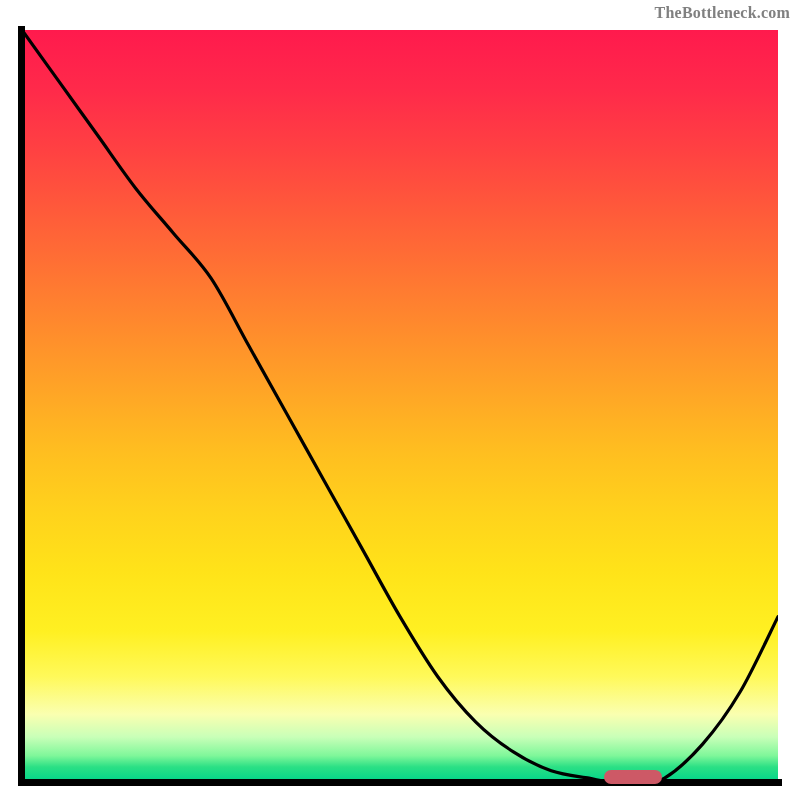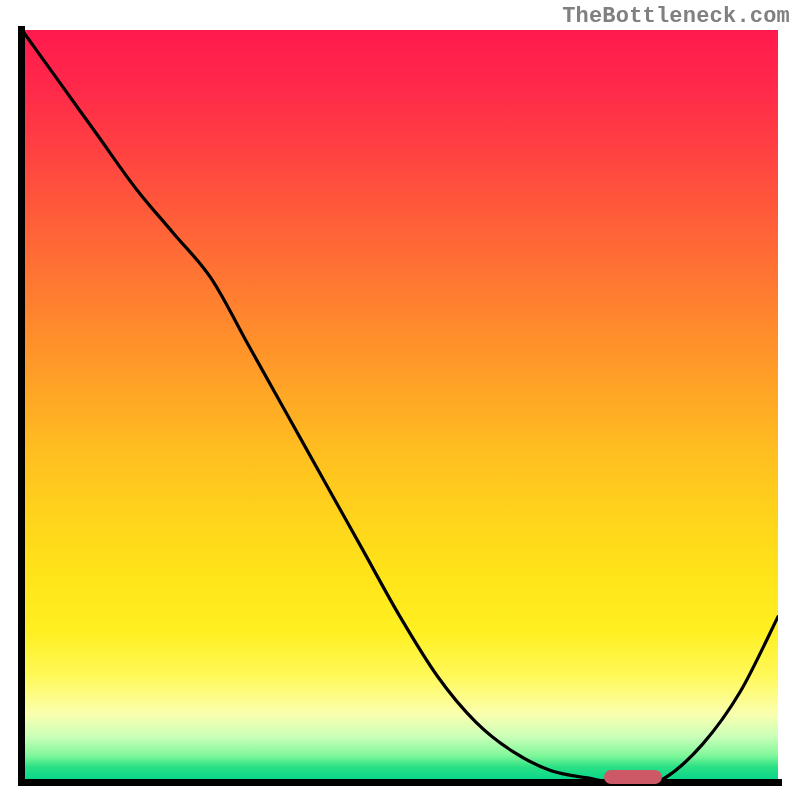--- a/index.html
+++ b/index.html
@@ -6,22 +6,22 @@
   html, body { width: 800px; height: 800px; overflow: hidden; background: #fff; }
   .chart-container {
     position: relative;
     width: 800px;
     height: 800px;
   }
   .watermark {
     position: absolute;
     top: 4px;
     right: 10px;
-    font-family: Liberation Mono, monospace;
-    font-size: 22px;
+    font-family: Liberation Serif, serif;
+    font-size: 16px;
     font-weight: 600;
     color: #808080;
     letter-spacing: 0.2px;
     z-index: 10;
     text-align: right;
   }
   .plot-area {
     position: absolute;
     left: 22px;
     top: 30px;

